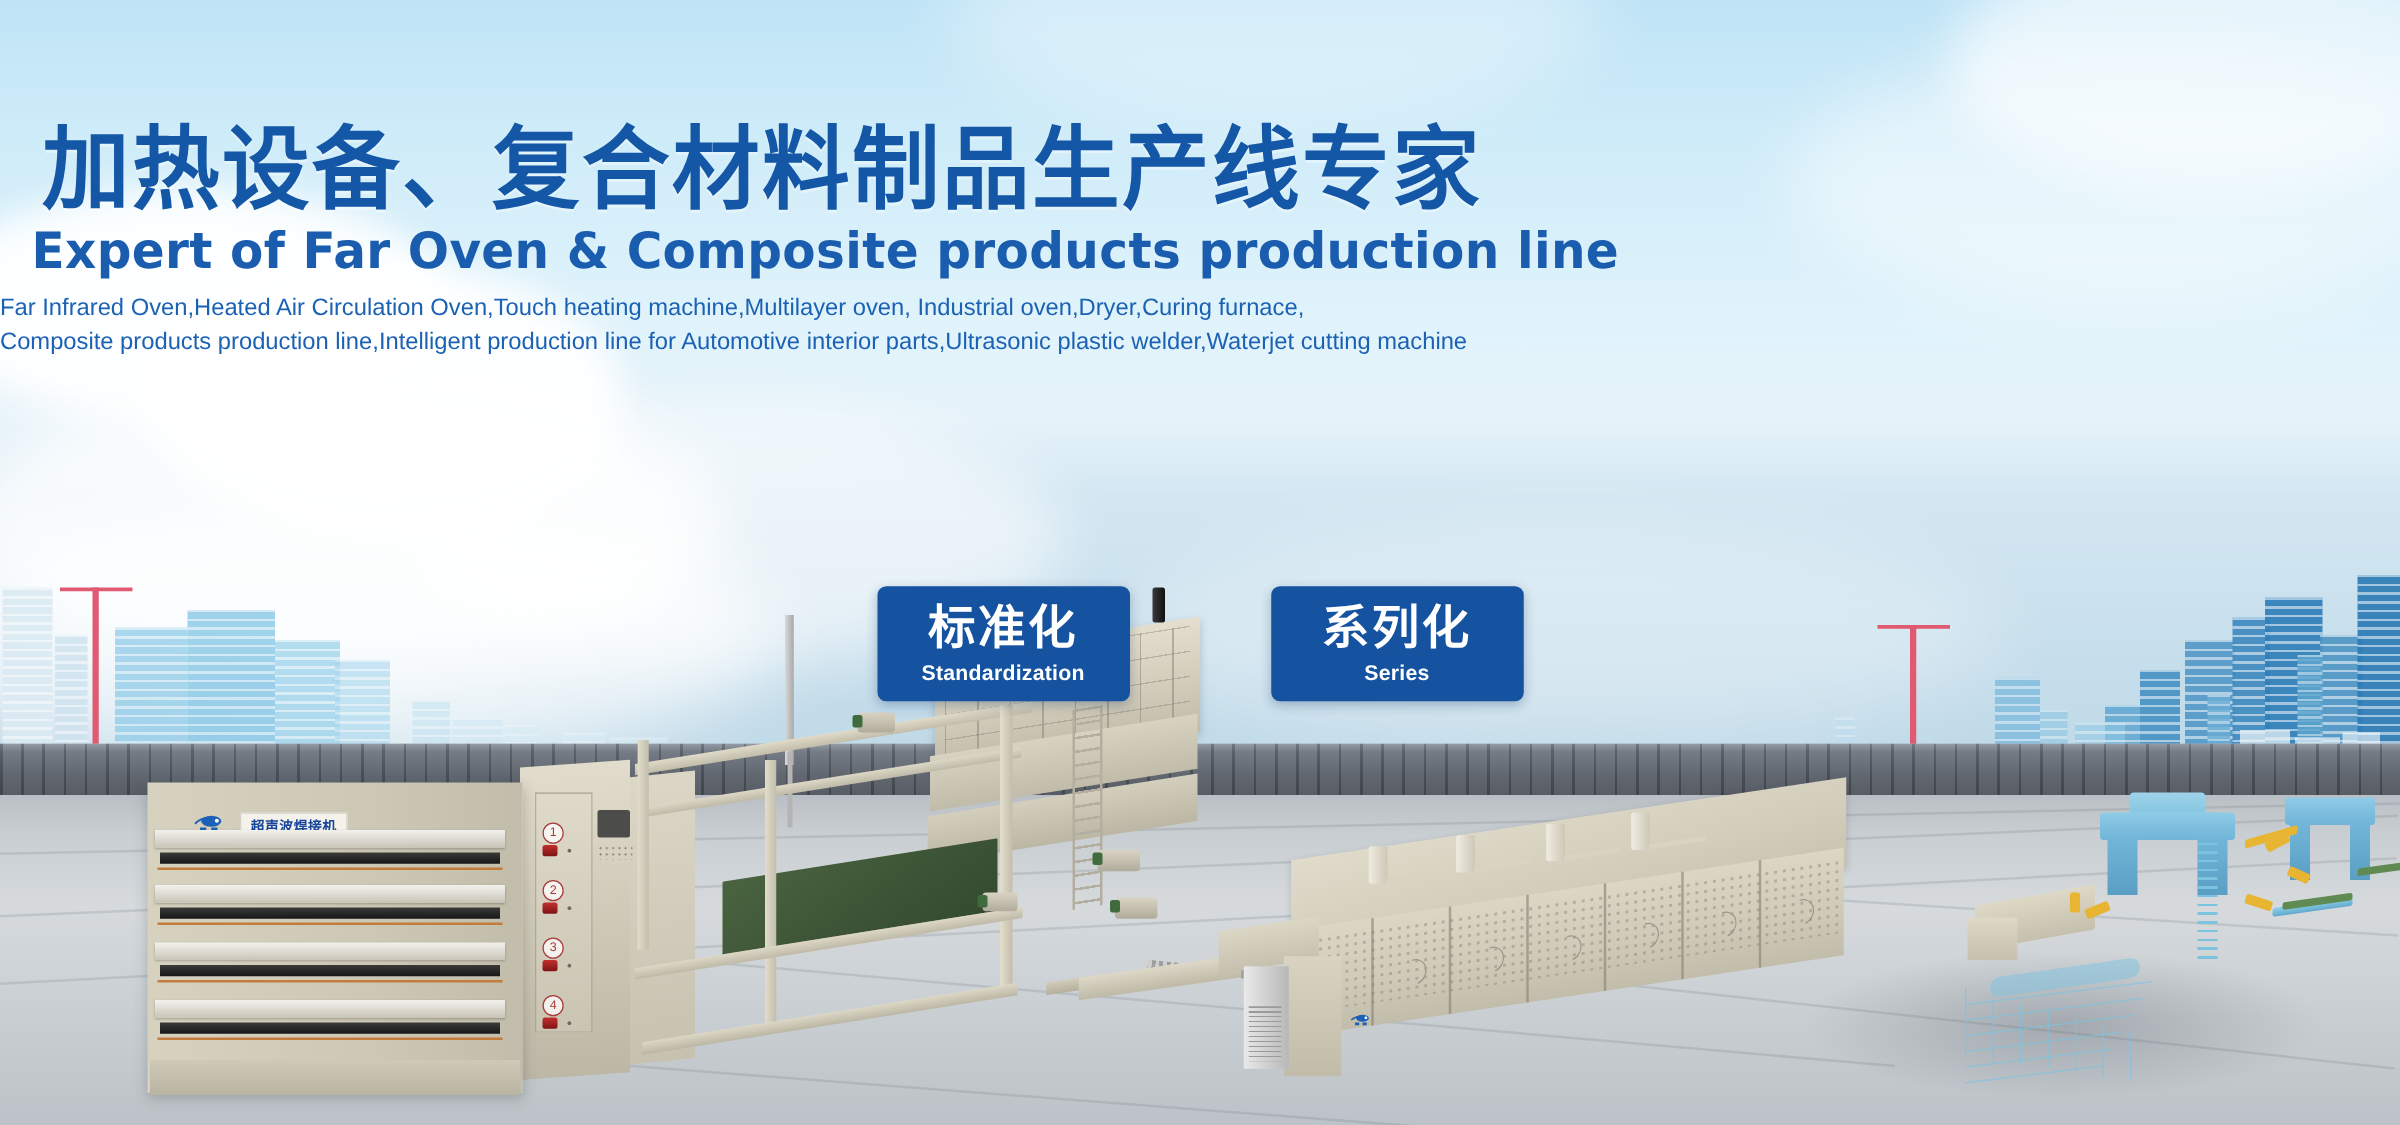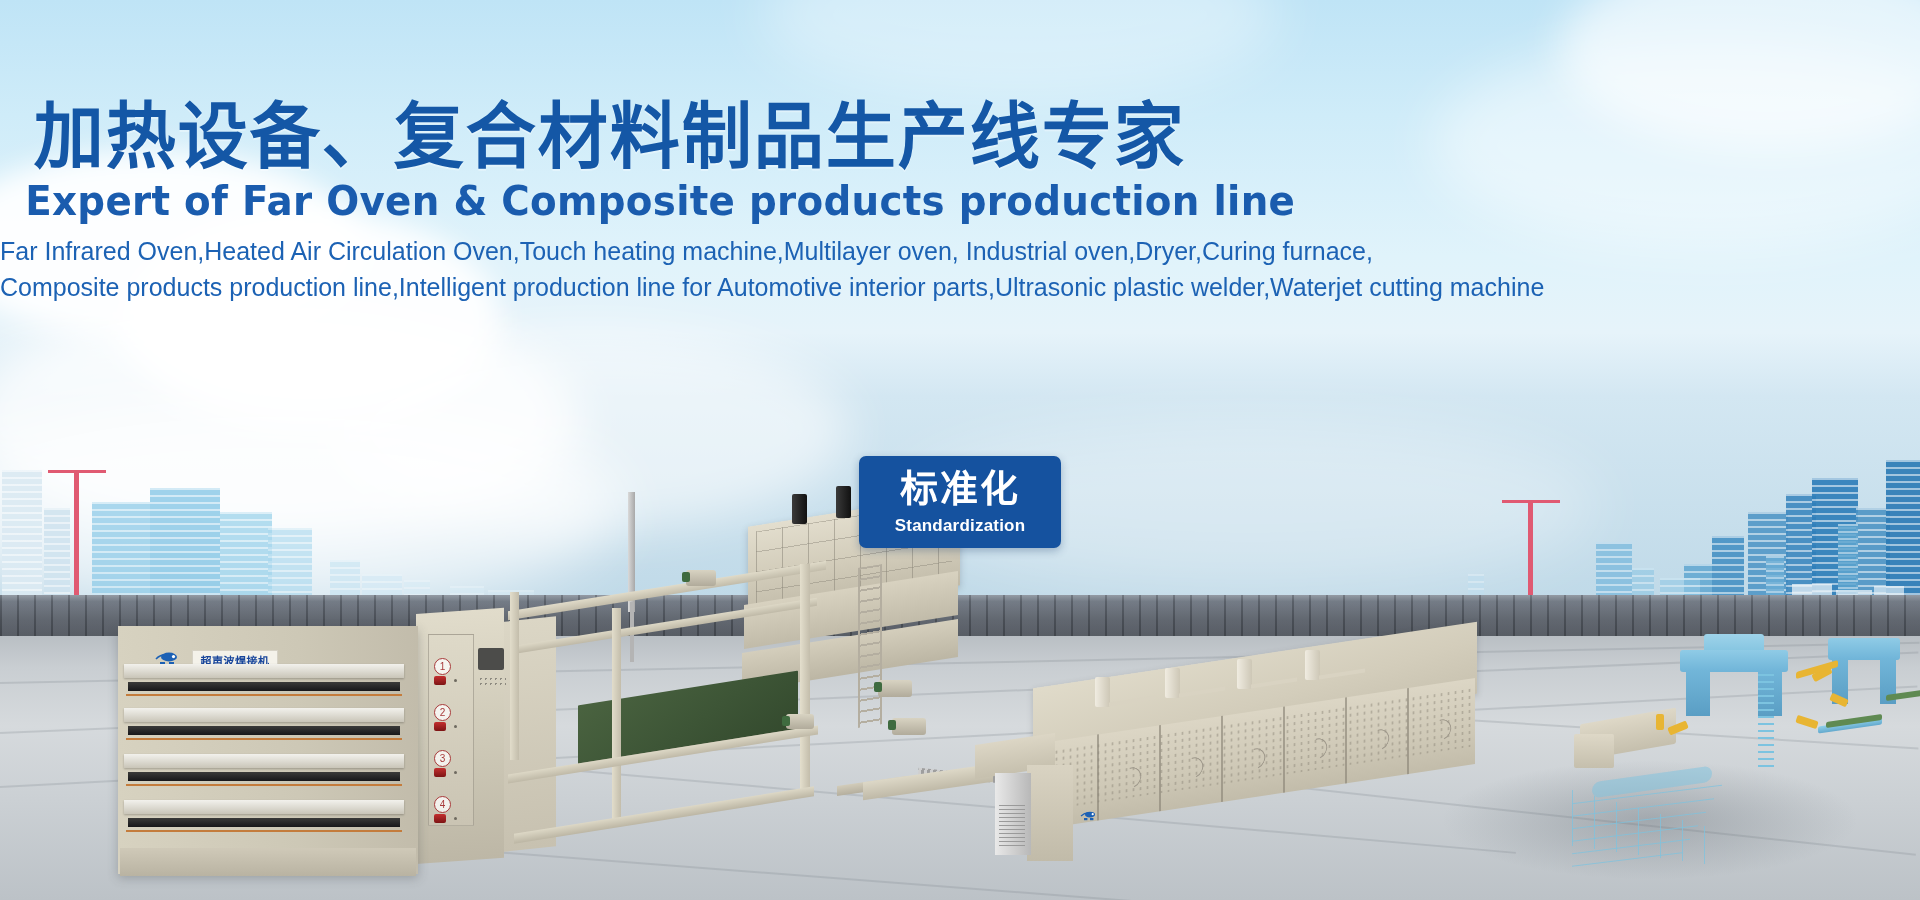--- a/index.html
+++ b/index.html
@@ -69,27 +69,27 @@
   }
   .cn-line{
     margin:0;font-weight:bold;color:#1a5cae;
     font-size:35px;line-height:1.38;letter-spacing:1px;
     font-family:"DejaVu Sans","Liberation Sans",sans-serif;
     text-shadow:1px 1px 0 rgba(255,255,255,.5);
   }
   .cn-wrap{margin-top:22px;}
   .en-line{
     margin:0;color:#1c62b4;font-weight:normal;
-    font-size:25px;line-height:1.42;letter-spacing:0px;
+    font-size:19px;line-height:1.42;letter-spacing:0px;
     font-family:"Liberation Sans","DejaVu Sans",sans-serif;
   }
   .en-wrap{margin-top:11px;}
 
   
-  .badges{position:absolute;left:0;top:456px;width:1920px;display:flex;justify-content:center;gap:113px;}
+  .badges{position:absolute;left:0;top:469px;width:1920px;display:flex;justify-content:center;gap:113px;}
   .badge{
     width:202px;height:92px;border-radius:7px;background:#15529f;
     display:flex;flex-direction:column;align-items:center;justify-content:center;
     box-shadow:0 3px 9px rgba(12,50,100,.3);
   }
   .badge .zh{color:#fff;font-size:38px;font-weight:bold;line-height:1;letter-spacing:2px;
     font-family:"DejaVu Sans","Liberation Sans",sans-serif;}
   .badge .en{color:#fff;font-size:17px;font-weight:bold;line-height:1;margin-top:9px;letter-spacing:.2px;
     font-family:"Liberation Sans","DejaVu Sans",sans-serif;}
 
@@ -466,15 +466,19 @@
       <p class="en-line">Far Infrared Oven,Heated Air Circulation Oven,Touch heating machine,Multilayer oven, Industrial oven,Dryer,Curing furnace,</p>
       <p class="en-line">Composite products production line,Intelligent production line for Automotive interior parts,Ultrasonic plastic welder,Waterjet cutting machine</p>
     </div>
   </div>
 
   <div class="badges">
     <div class="badge">
       <span class="zh">标准化</span>
       <span class="en">Standardization</span>
     </div>
+    <div class="badge">
+      <span class="zh">系列化</span>
+      <span class="en">Series</span>
+    </div>
   </div>
 
 </div>
 
 </body></html>

